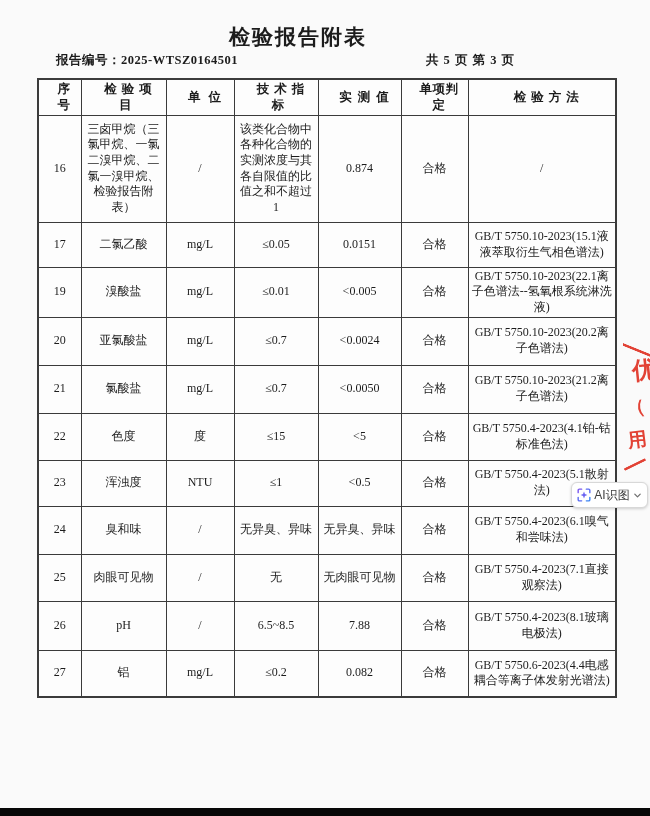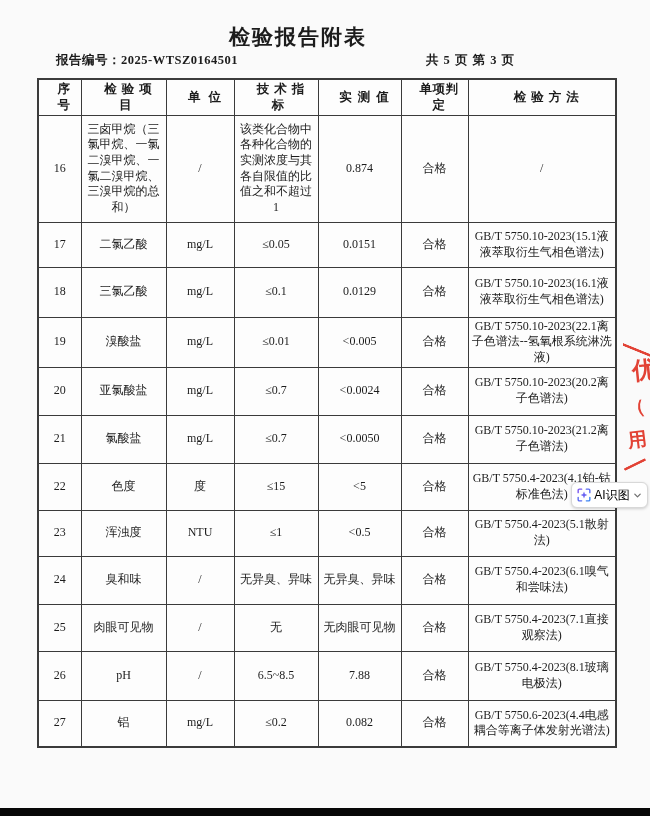--- a/index.html
+++ b/index.html
@@ -60,21 +60,21 @@
   .stamp .g2{font-size:19px;top:52px;left:3px;transform:rotate(-10deg);}
   .stamp .g3{font-size:19px;top:84px;left:5px;transform:rotate(-7deg);}
 
   
   .ai-btn{
     position:absolute;left:571px;top:482px;width:77px;height:26px;
     background:#ffffff;border:1px solid #d8d8d8;border-radius:6px;
     box-shadow:0 1px 3px rgba(0,0,0,.18);
     display:flex;align-items:center;justify-content:center;gap:3px;
     font-family:"Liberation Sans","DejaVu Sans",sans-serif;
-    font-size:12px;color:#000000;cursor:pointer;box-sizing:border-box;
+    font-size:12px;color:#404040;cursor:pointer;box-sizing:border-box;
   }
   .ai-btn svg{display:block;}
 
   
   .bottom-bar{position:absolute;left:0;top:808px;width:650px;height:8px;background:#070707;}
 </style>
 </head>
 <body>
 
 <div class="screen">
@@ -102,44 +102,35 @@
           <th>单位</th>
           <th>技术指标</th>
           <th>实测值</th>
           <th>单项判定</th>
           <th>检验方法</th>
         </tr>
     </thead>
     <tbody>
         <tr style="height: 107px;">
           <td class="c-no">16</td>
-          <td class="c-item">三卤甲烷（三氯甲烷、一氯二溴甲烷、一氯二溴甲烷、三溴甲烷的总和）</td>
+          <td class="c-item">三卤甲烷（三氯甲烷、一氯二溴甲烷、二氯一溴甲烷、检验报告附表）</td>
           <td class="c-unit">/</td>
           <td class="c-standard">该类化合物中各种化合物的实测浓度与其各自限值的比值之和不超过1</td>
           <td class="c-measured">0.874</td>
           <td class="c-judgment">合格</td>
           <td class="c-method">/</td>
         </tr>
         <tr style="height: 45px;">
           <td class="c-no">17</td>
           <td class="c-item">二氯乙酸</td>
           <td class="c-unit">mg/L</td>
           <td class="c-standard">≤0.05</td>
           <td class="c-measured">0.0151</td>
           <td class="c-judgment">合格</td>
           <td class="c-method">GB/T 5750.10-2023(15.1液液萃取衍生气相色谱法)</td>
-        </tr>
-        <tr style="height: 50px;">
-          <td class="c-no">18</td>
-          <td class="c-item">三氯乙酸</td>
-          <td class="c-unit">mg/L</td>
-          <td class="c-standard">≤0.1</td>
-          <td class="c-measured">0.0129</td>
-          <td class="c-judgment">合格</td>
-          <td class="c-method">GB/T 5750.10-2023(16.1液液萃取衍生气相色谱法)</td>
         </tr>
         <tr style="height: 50px;">
           <td class="c-no">19</td>
           <td class="c-item">溴酸盐</td>
           <td class="c-unit">mg/L</td>
           <td class="c-standard">≤0.01</td>
           <td class="c-measured">&lt;0.005</td>
           <td class="c-judgment">合格</td>
           <td class="c-method">GB/T 5750.10-2023(22.1离子色谱法--氢氧根系统淋洗液)</td>
         </tr>

